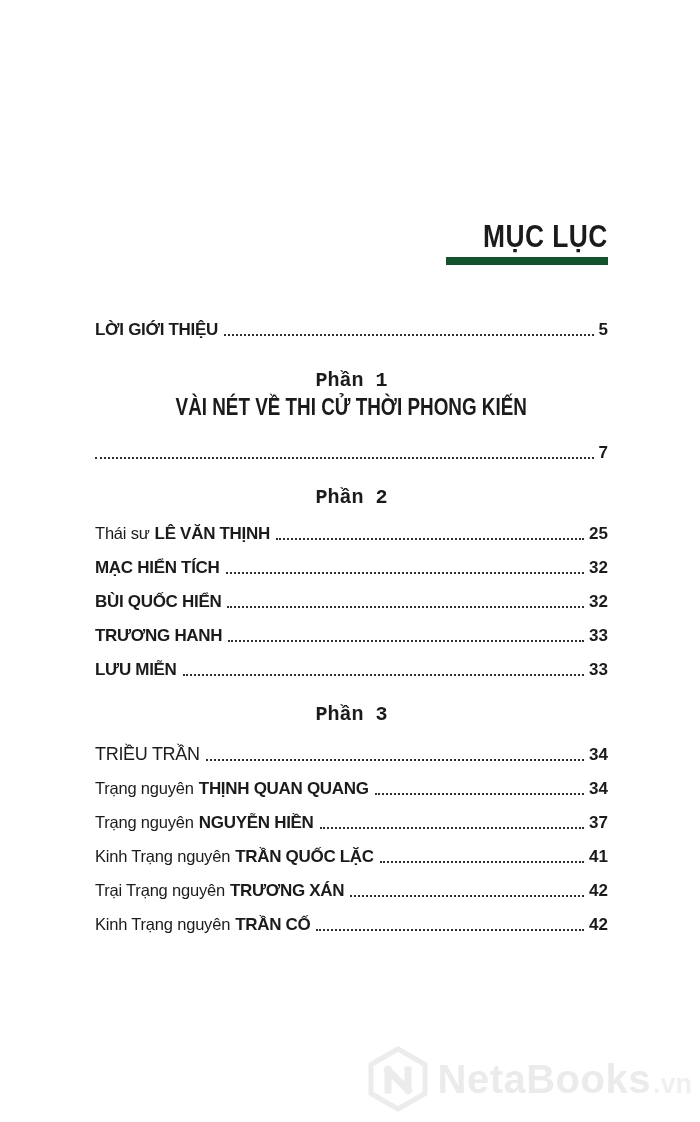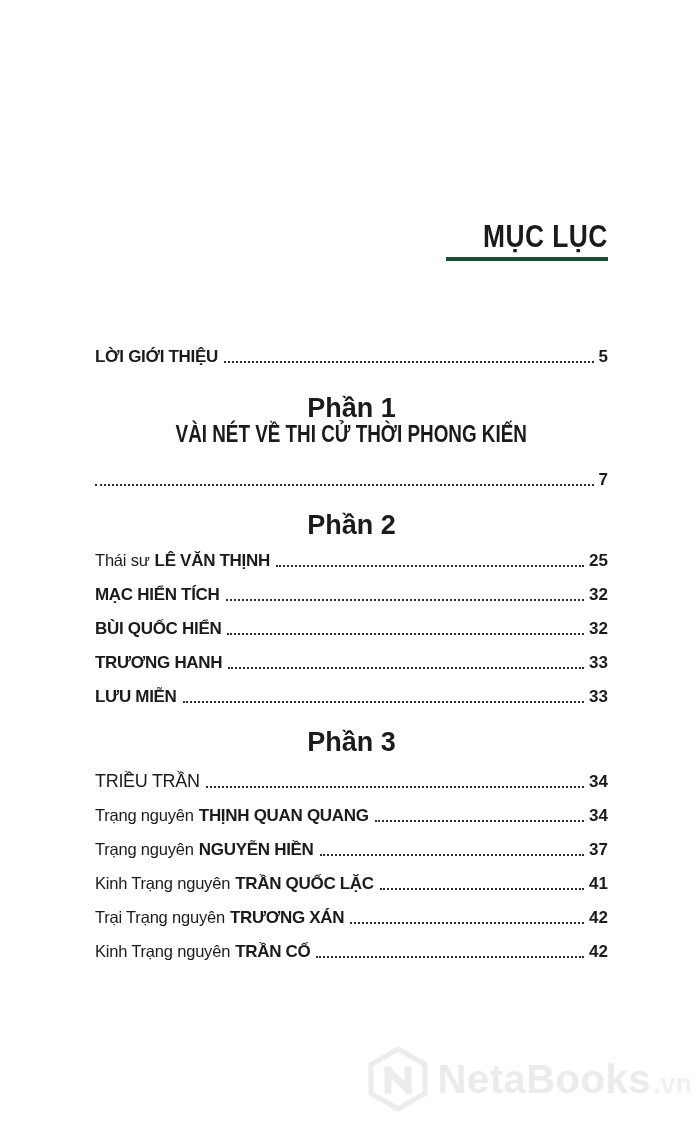--- a/index.html
+++ b/index.html
@@ -24,21 +24,21 @@
     right: 92px;
     top: 0;
   }
   
   .title-row {
     margin-top: 220px;
     display: flex;
     justify-content: flex-end;
   }
   .title-underline {
-    border-bottom: 4px solid #14532d;
+    border-bottom: 8px solid #14532d;
     padding: 0 0 3px 20px;
   }
   .page-title {
     display: inline-block;
     font-size: 30px;
     font-weight: 700;
     letter-spacing: 0.5px;
     transform: scaleX(0.88) scaleY(1.05);
     transform-origin: 100% 100%;
     white-space: nowrap;
@@ -79,22 +79,23 @@
   .dots.full { margin-left: 0; }
   .pageno {
     font-weight: 700;
     font-size: 17px;
     white-space: nowrap;
   }
   
   .part-heading {
     text-align: center;
     font-weight: 700;
-    font-size: 27px;
+    font-size: 20px;
     line-height: 22px;
+    font-family: Liberation Mono, monospace;
   }
   .part-title {
     text-align: center;
     font-weight: 700;
     font-size: 23px;
     line-height: 30px;
   }
   .condense {
     display: inline-block;
     transform: scaleX(0.82) scaleY(1.05);
@@ -132,21 +133,21 @@
 
 <div class="page">
   <div class="doc">
 
     <div class="title-row">
       <div class="title-underline">
         <span class="page-title">MỤC LỤC</span>
       </div>
     </div>
 
-    <div class="toc-row" style="margin-top:85px">
+    <div class="toc-row" style="margin-top:54px">
       <span class="caps">LỜI GIỚI THIỆU</span>
       <span class="dots"></span>
       <span class="pageno">5</span>
     </div>
 
     <div>
       <div class="part-heading" style="margin-top:30px">Phần 1</div>
       <div class="part-title">
         <span class="condense">VÀI NÉT VỀ THI CỬ THỜI PHONG KIẾN</span>
       </div>

